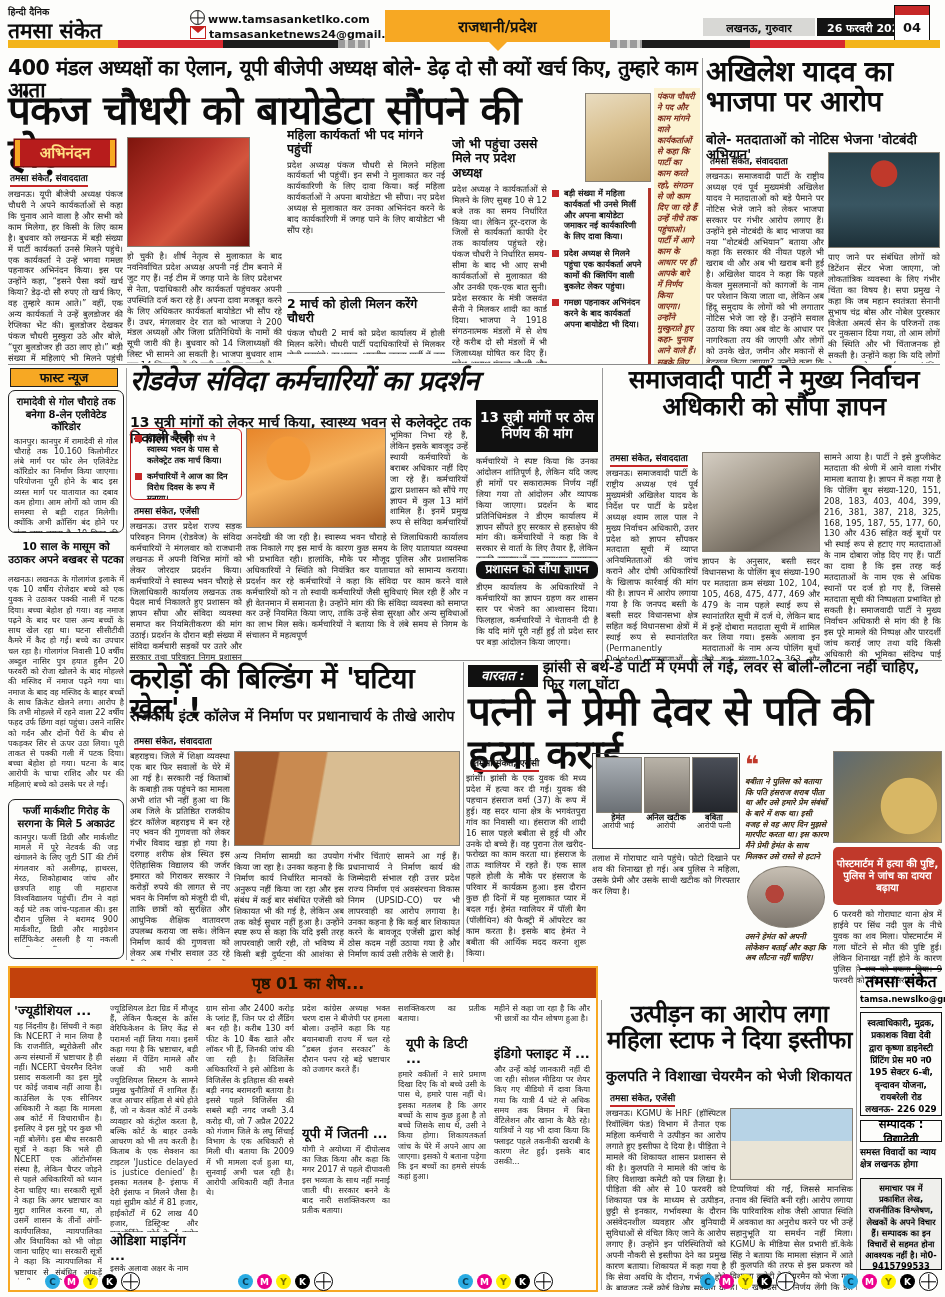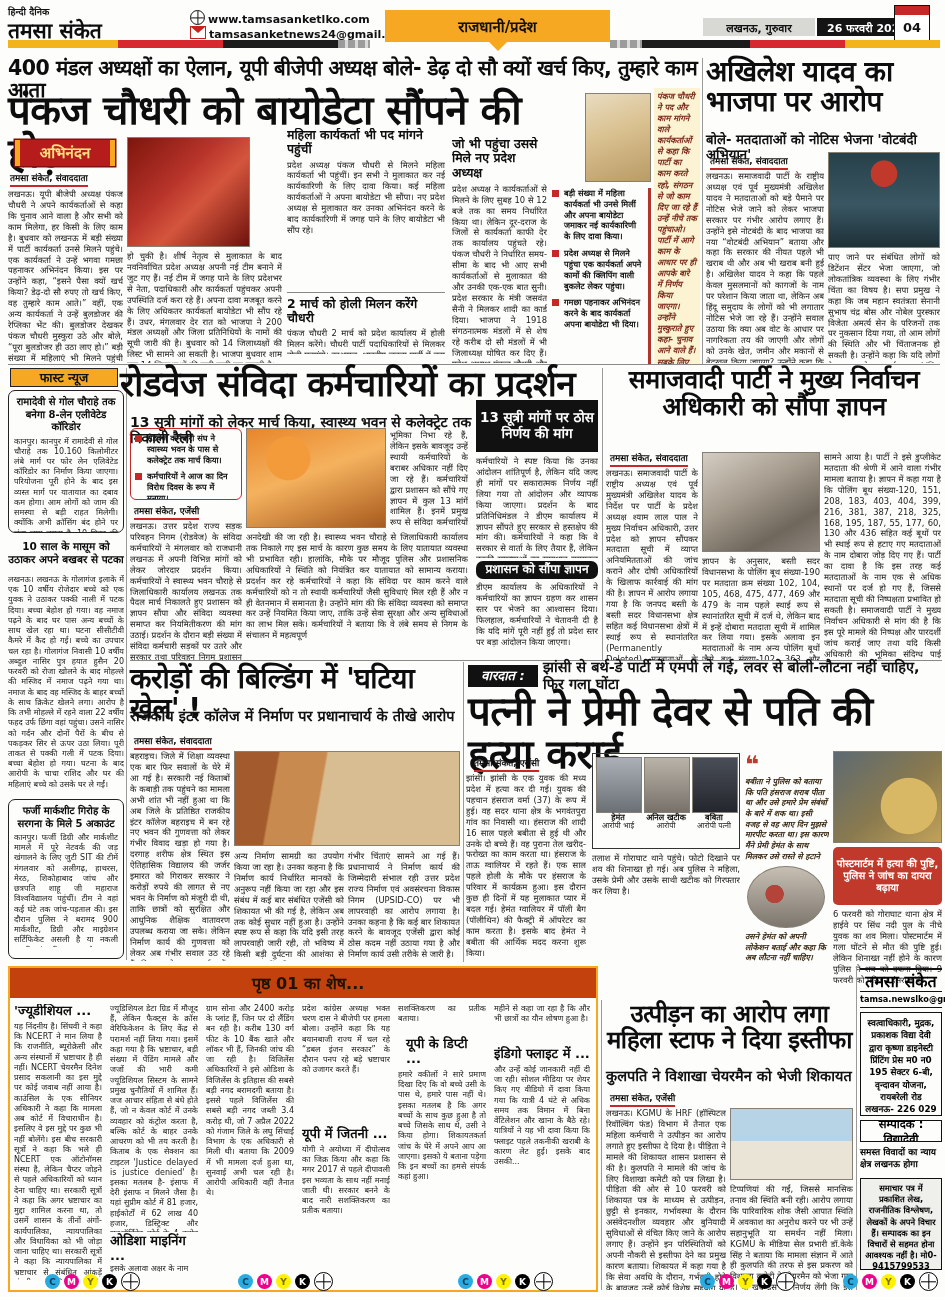--- a/index.html
+++ b/index.html
@@ -134,21 +134,21 @@
     <div class="bodysm" style="height:100px;">कानपुर। कानपुर में रामादेवी से गोल चौराहे तक 10.160 किलोमीटर लंबे मार्ग पर फोर लेन एलिवेटेड कॉरिडोर का निर्माण किया जाएगा। परियोजना पूरी होने के बाद इस व्यस्त मार्ग पर यातायात का दबाव कम होगा। आम लोगों को जाम की समस्या से बड़ी राहत मिलेगी। क्योंकि अभी क्रॉसिंग बंद होने पर लंबा जाम लगता है, 10 मिनट की दूरी तय करने में घंटेभर लग जाते हैं। केंद्रीय सड़क परिवहन एवं राजमार्ग मंत्री नितिन गडकरी ने ट्वीट कर इस परियोजना को मंजूरी मिलने की जानकारी दी।</div>
   </div>
   <div class="abs fnhead" style="left:8px;top:540px;width:116px;height:32px;font-size:10.5px;">10 साल के मासूम को उठाकर अपने बखबर से पटका</div>
   <div class="abs bodysm" style="left:8px;top:575px;width:116px;height:220px;">लखनऊ। लखनऊ के गोलागंज इलाके में एक 10 वर्षीय रोजेदार बच्चे को एक युवक ने उठाकर पक्की नाली में पटक दिया। बच्चा बेहोश हो गया। वह नमाज पढ़ने के बाद घर पास अन्य बच्चों के साथ खेल रहा था। घटना सीसीटीवी कैमरे में कैद हो गई। बच्चे का उपचार चल रहा है। गोलागंज निवासी 10 वर्षीय अब्दुल नासिर पुत्र हयात हुसैन 20 फरवरी को रोजा खोलने के बाद मोहल्ले की मस्जिद में नमाज पढ़ने गया था। नमाज के बाद वह मस्जिद के बाहर बच्चों के साथ क्रिकेट खेलने लगा। आरोप है कि तभी मोहल्ले में रहने वाला 22 वर्षीय फहद उर्फ छिंगा वहां पहुंचा। उसने नासिर को गर्दन और दोनों पैरों के बीच से पकड़कर सिर से ऊपर उठा लिया। पूरी ताकत से पक्की गली में पटक दिया। बच्चा बेहोश हो गया। घटना के बाद आरोपी के चाचा राशिद और घर की महिलाएं बच्चे को उसके घर ले गईं।</div>
   <div class="abs fbx" style="left:8px;top:799px;width:116px;height:160px;">
     <div class="fnhead">फर्जी मार्कशीट गिरोह के सरगना के मिले 5 अकाउंट</div>
     <div class="bodysm" style="height:114px;">कानपुर। फर्जी डिग्री और मार्कशीट मामले में पूरे नेटवर्क की जड़ खंगालने के लिए जुटी SIT की टीमें मंगलवार को अलीगढ़, हाथरस, मेरठ, शिकोहाबाद जांच और छत्रपति शाहू जी महाराज विश्वविद्यालय पहुंचीं। टीम ने वहां कई घंटे तक जांच-पड़ताल की। इस दौरान पुलिस ने बरामद 900 मार्कशीट, डिग्री और माइग्रेशन सर्टिफिकेट असली है या नकली इसकी जांच की। इन सब के अलावा SIT को शैलेंद्र के 5 अकाउंट भी मिले हैं।</div>
   </div>
   <div class="abs vline" style="left:126px;top:368px;height:592px;"></div>
 
-  <div class="abs hl" style="left:120px;top:366px;width:468px;height:46px;font-size:35px;">रोडवेज संविदा कर्मचारियों का प्रदर्शन</div>
+  <div class="abs hl" style="left:130px;top:366px;width:468px;height:46px;font-size:27px;font-style:italic;">रोडवेज संविदा कर्मचारियों का प्रदर्शन</div>
   <div class="abs sub" style="left:130px;top:414px;width:342px;height:26px;font-size:14px;">13 सूत्री मांगों को लेकर मार्च किया, स्वास्थ्य भवन से कलेक्ट्रेट तक निकाली रैली</div>
   <div class="abs blackbox" style="left:476px;top:400px;width:122px;height:52px;font-size:13.5px;">13 सूत्री मांगों पर ठोस निर्णय की मांग</div>
 
   <div class="abs" style="left:130px;top:428px;width:112px;height:72px;border:1.6px solid #c62828;border-radius:6px;padding:4px;overflow:hidden;">
     <div class="bul">रोडवेज कर्मचारी संघ ने स्वास्थ्य भवन के पास से कलेक्ट्रेट तक मार्च किया।</div>
     <div class="bul">कर्मचारियों ने आज का दिन विरोध दिवस के रूप में मनाया।</div>
   </div>
   <div class="abs byline" style="left:134px;top:505px;width:106px;height:13px;"><span class="rl">तमसा संकेत, एजेंसी</span></div>
   <div class="abs body" style="left:130px;top:521px;width:112px;height:139px;">लखनऊ। उत्तर प्रदेश राज्य सड़क परिवहन निगम (रोडवेज) के संविदा कर्मचारियों ने मंगलवार को राजधानी लखनऊ में अपनी विभिन्न मांगों को लेकर जोरदार प्रदर्शन किया। कर्मचारियों ने स्वास्थ्य भवन चौराहे से जिलाधिकारी कार्यालय लखनऊ तक पैदल मार्च निकालते हुए प्रशासन को ज्ञापन सौंपा और संविदा व्यवस्था समाप्त कर नियमितीकरण की मांग उठाई। प्रदर्शन के दौरान बड़ी संख्या में संविदा कर्मचारी सड़कों पर उतरे और सरकार तथा परिवहन निगम प्रशासन के खिलाफ नारेबाजी की। कर्मचारियों का आरोप है कि वे वर्षों से निगम में सेवाएं दे रहे हैं, लेकिन उनकी मांगों पर लगातार</div>
 

